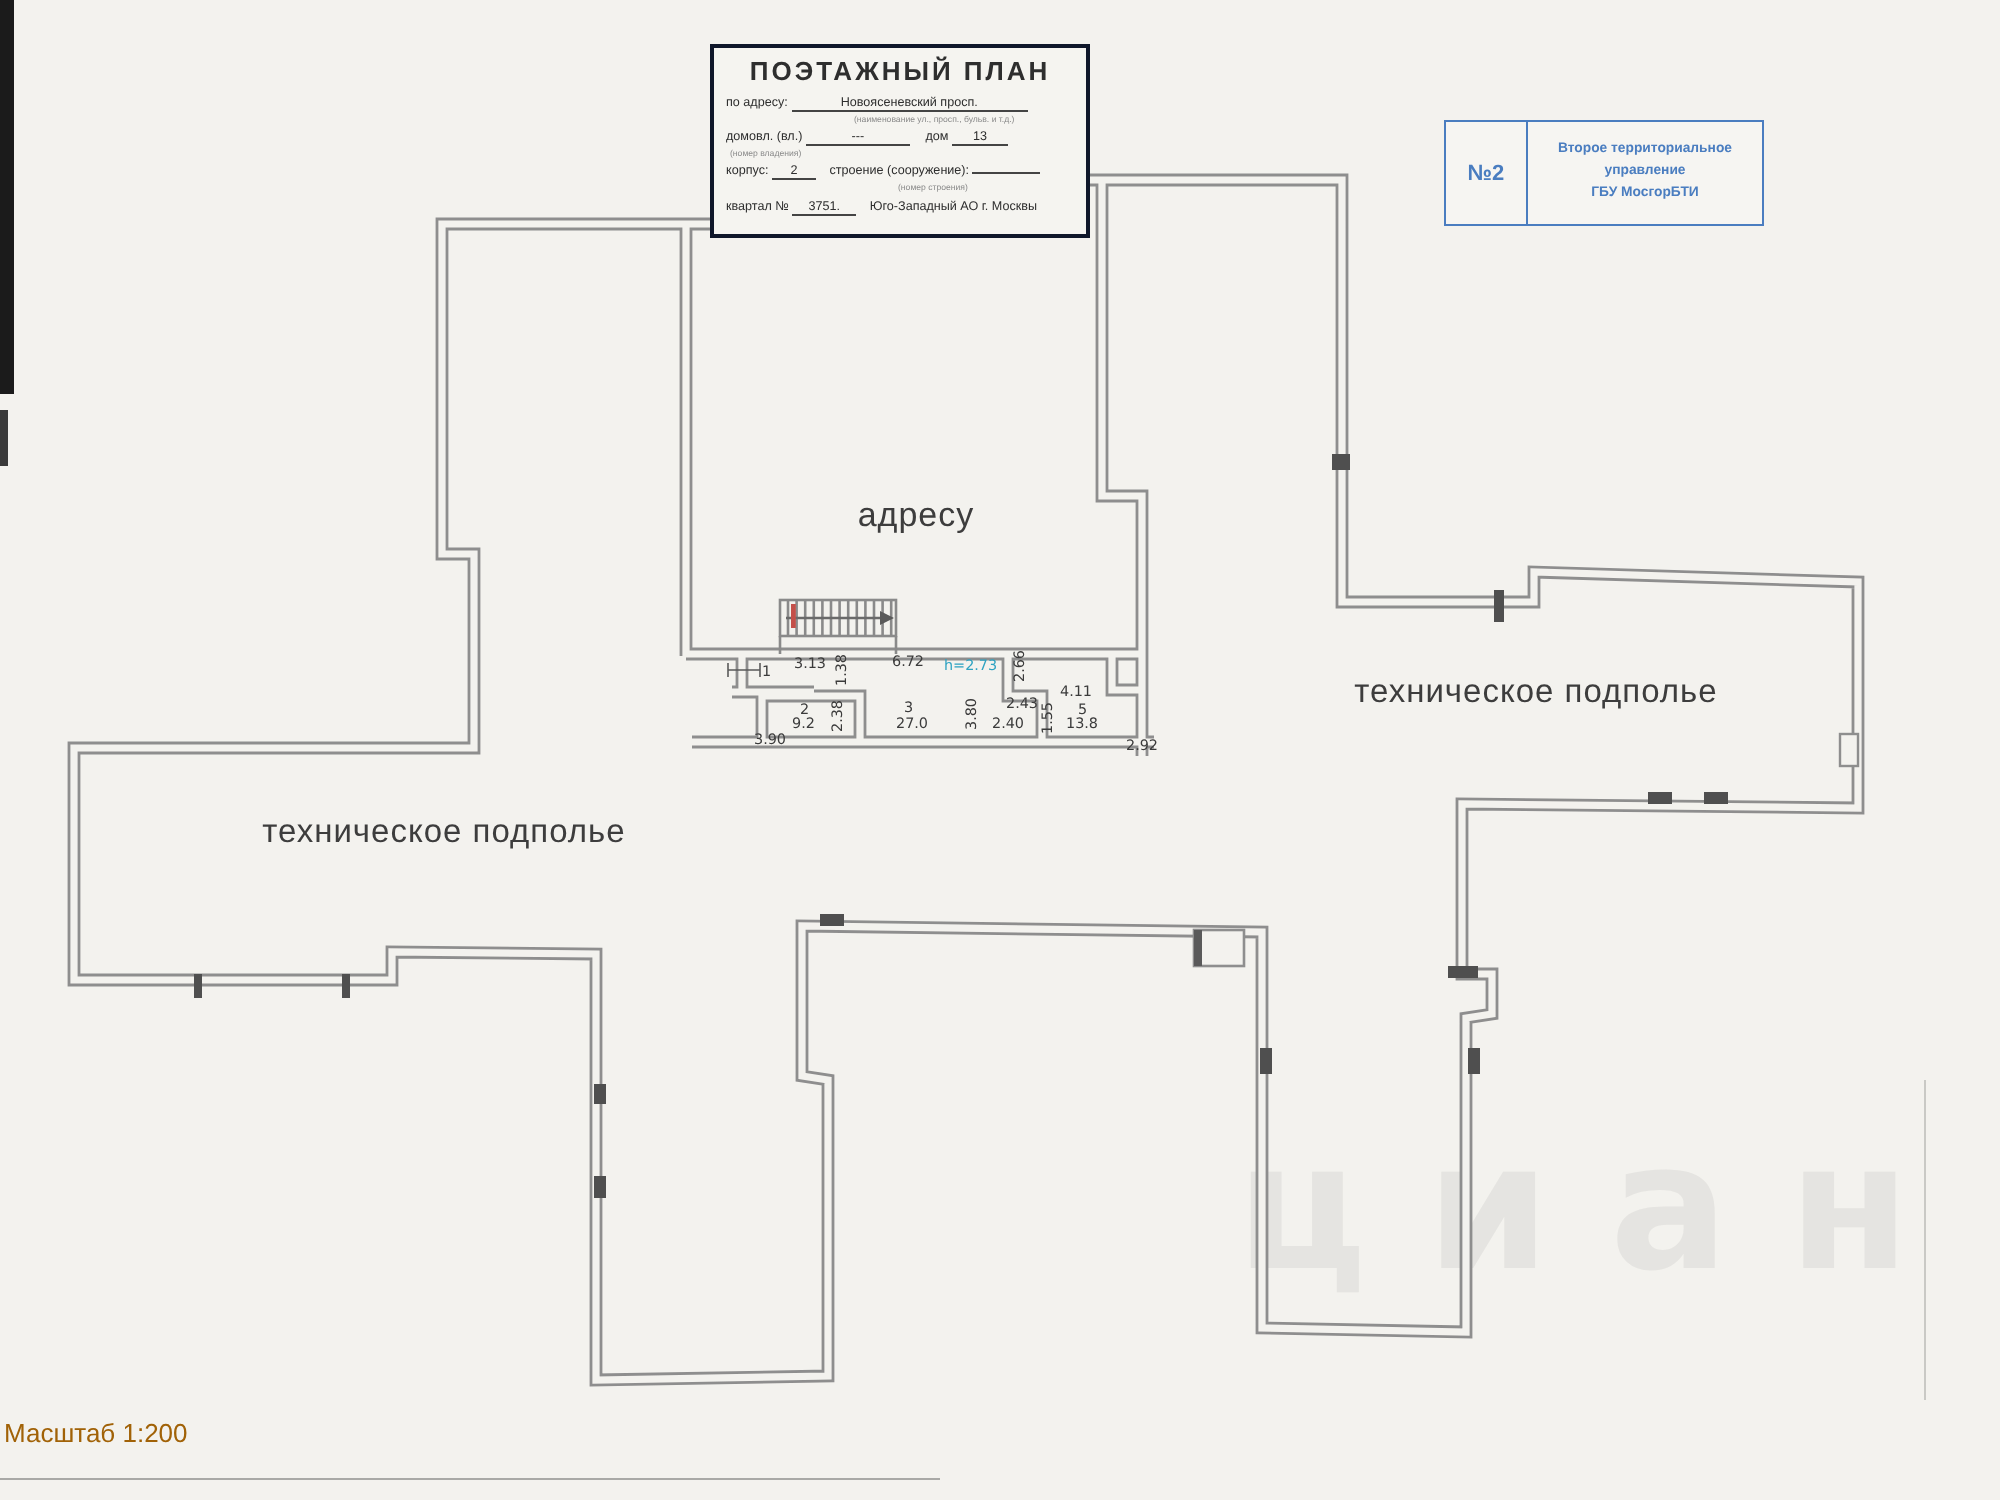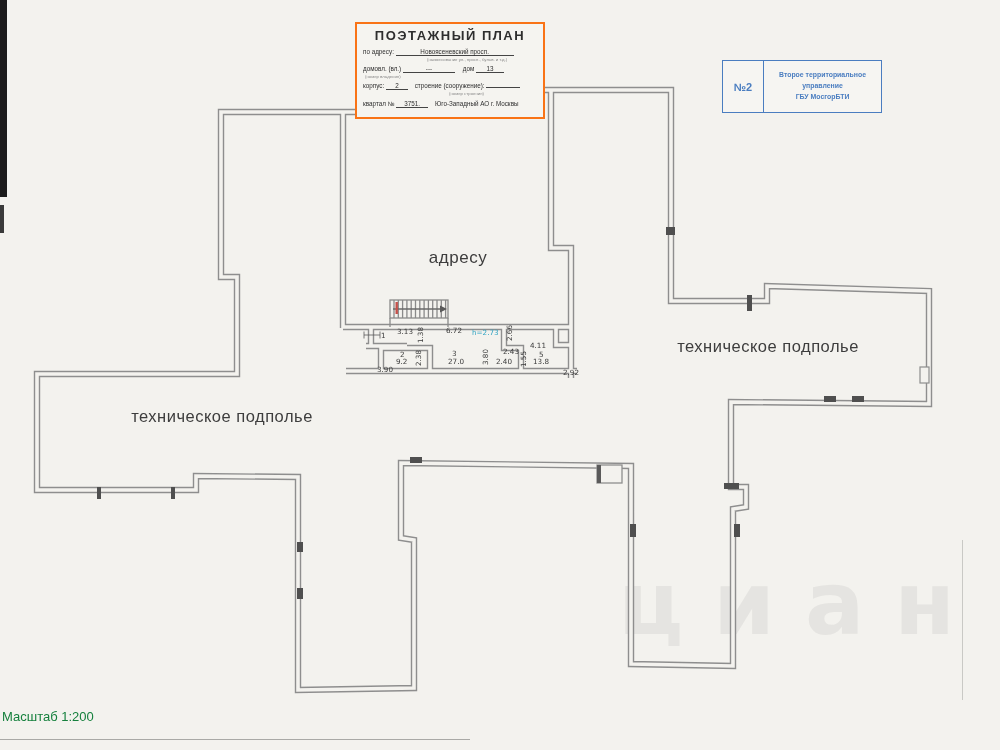--- a/index.html
+++ b/index.html
@@ -20,26 +20,26 @@
     font-family:"DejaVu Sans", sans-serif;
   }
   
   #plan-svg{position:absolute;left:0;top:0;}
   
   .plan-label{
     position:absolute; text-align:center; color:#3d3d3d;
     font-size:17px; letter-spacing:0.5px;
   }
   #scale-label{
-    position:absolute; left:2px; top:709px; font-size:13px; color:#15803d;
+    position:absolute; left:2px; top:709px; font-size:13px; color:#a16207;
   }
   
   #title-block{
     position:absolute; left:355px; top:22px; width:190px; height:97px;
-    border:2px solid #f97316; background:#f5f4f0; box-sizing:border-box;
+    border:2px solid #0f172a; background:#f5f4f0; box-sizing:border-box;
     color:#2e2e2e;
   }
   #title-block .tb-title{
     text-align:center; font-weight:bold; font-size:13px; letter-spacing:1.5px;
     margin-top:4px;
   }
   .tb-row{position:absolute; left:6px; right:5px; font-size:6.3px; white-space:nowrap;}
   .tb-underline{display:inline-block; border-bottom:0.8px solid #444; text-align:center;}
   .tb-caption{position:absolute; font-size:4.3px; color:#8a8a8a; white-space:nowrap;}
   

